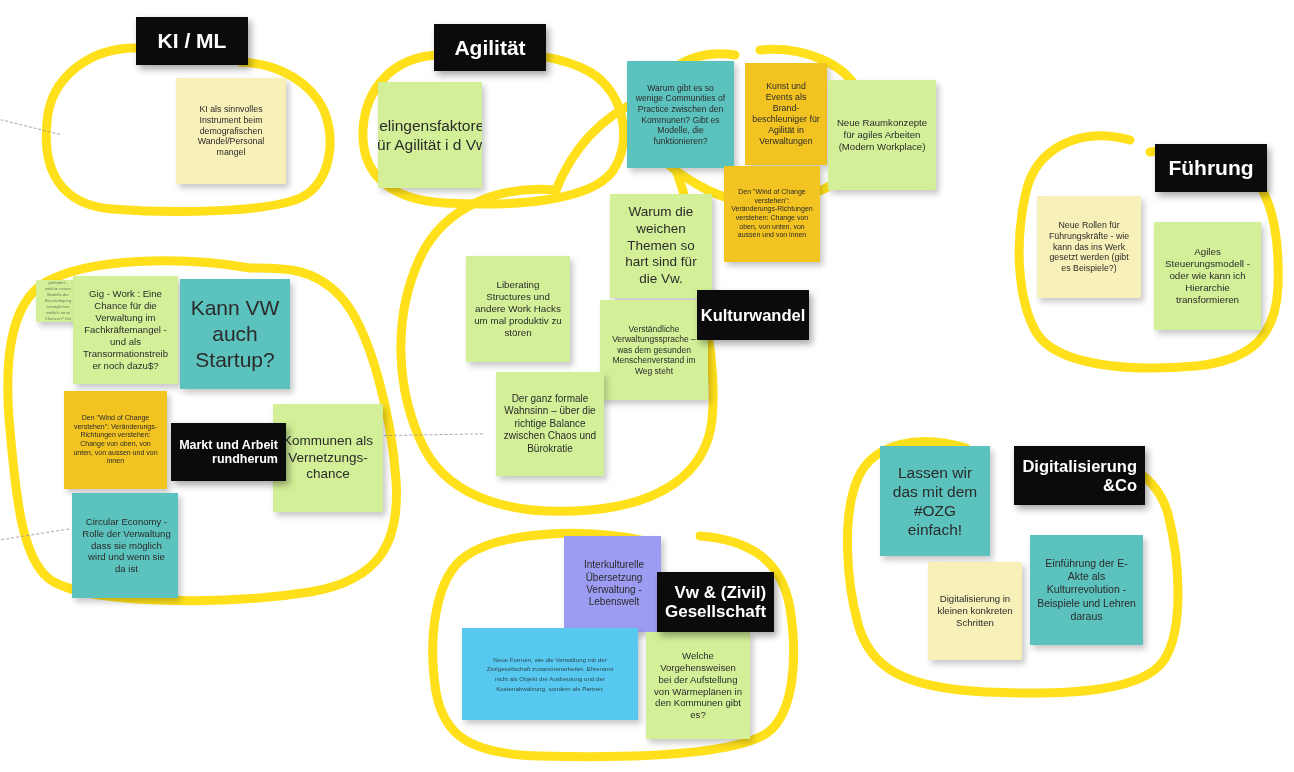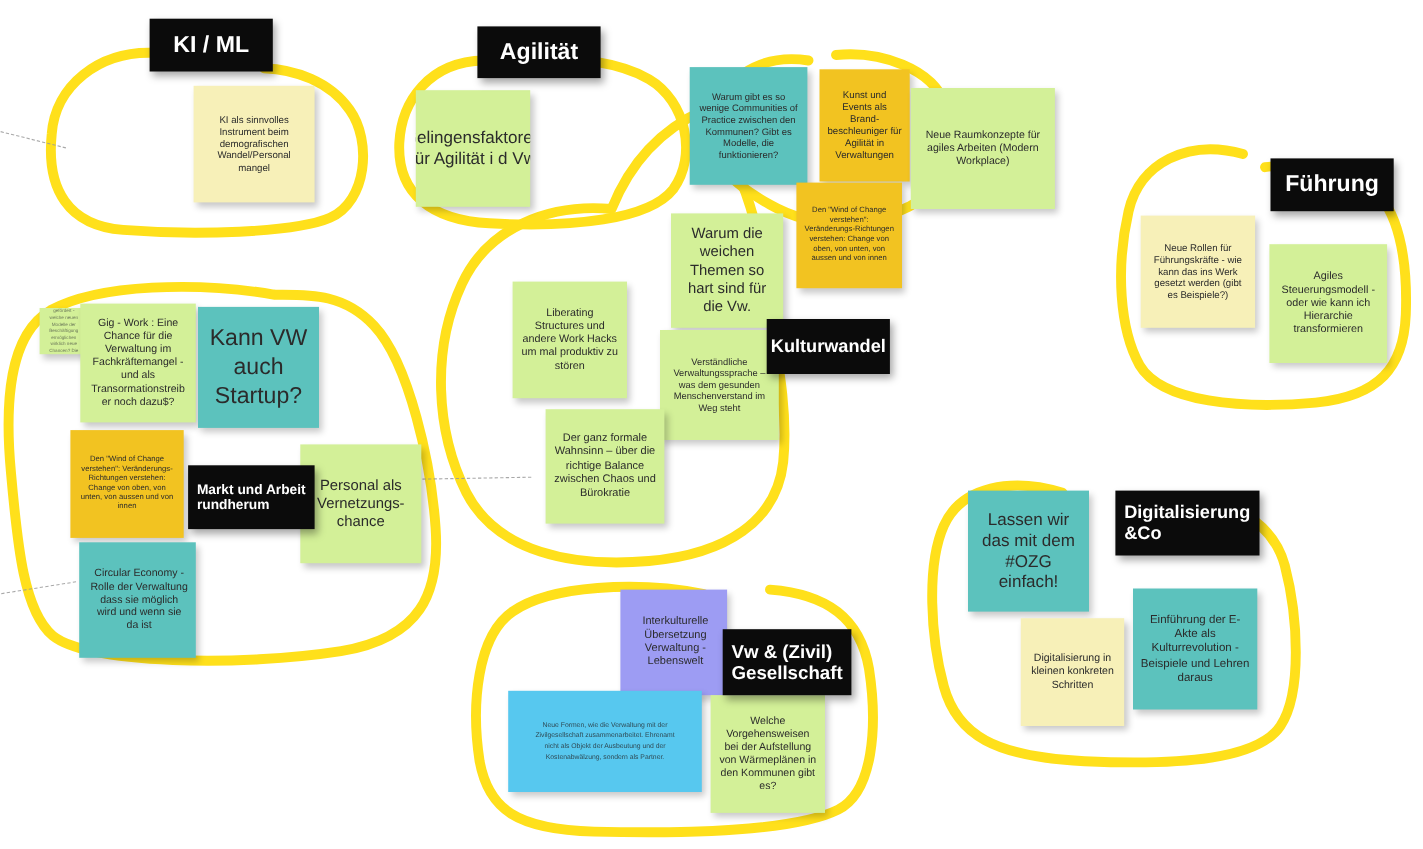--- a/index.html
+++ b/index.html
@@ -34,21 +34,21 @@
   .n-gold  {background:#f2c321;}
   .n-blue  {background:#57c8ef;}
   .n-periw {background:#9d9cf3;}
 
   
   .label{
     position:absolute;
     background:#0b0b0b;
     color:#ffffff;
     display:flex;align-items:center;justify-content:center;
-    text-align:left;
+    text-align:right;
     font-weight:700;
     box-shadow:3px 4px 7px rgba(0,0,0,.35);
     padding:2px 8px;
     box-sizing:border-box;
     line-height:1.12;
   }
 
   
   .dash{position:absolute;border-top:1px dashed #9a9a9a;transform-origin:0 0;opacity:.85;}
 
@@ -86,38 +86,38 @@
 
   <div class="note n-yellow" style="left:176px;top:78px;width:110px;height:106px;font-size:8.8px;">KI als sinnvolles Instrument beim demografischen Wandel/Personal mangel</div>
   <div class="label" style="left:136px;top:17px;width:112px;height:48px;font-size:21px;">KI / ML</div>
 
   <div class="note n-green" style="left:378px;top:82px;width:104px;height:106px;font-size:15.5px;">Gelingensfaktoren für Agilität i d Vw</div>
   <div class="label" style="left:434px;top:24px;width:112px;height:47px;font-size:21px;">Agilität</div>
 
   <div class="note n-teal" style="left:627px;top:61px;width:107px;height:107px;font-size:8.6px;">Warum gibt es so wenige Communities of Practice zwischen den Kommunen? Gibt es Modelle, die funktionieren?</div>
   <div class="note n-gold" style="left:745px;top:63px;width:82px;height:102px;font-size:8.8px;">Kunst und Events als Brand-beschleuniger für Agilität in Verwaltungen</div>
   <div class="note n-gold" style="left:724px;top:166px;width:96px;height:96px;font-size:7px;">Den "Wind of Change verstehen": Veränderungs-Richtungen verstehen: Change von oben, von unten, von aussen und von innen</div>
-  <div class="note n-green" style="left:828px;top:80px;width:131px;height:110px;font-size:9.6px;">Neue Raumkonzepte für agiles Arbeiten (Modern Workplace)</div>
+  <div class="note n-green" style="left:828px;top:80px;width:108px;height:110px;font-size:9.6px;">Neue Raumkonzepte für agiles Arbeiten (Modern Workplace)</div>
 
   <div class="note n-green" style="left:610px;top:194px;width:102px;height:104px;font-size:13.5px;">Warum die weichen Themen so hart sind für die Vw.</div>
   <div class="note n-green" style="left:466px;top:256px;width:104px;height:106px;font-size:9.8px;">Liberating Structures und andere Work Hacks um mal produktiv zu stören</div>
   <div class="note n-green" style="left:600px;top:300px;width:108px;height:100px;font-size:8.5px;">Verständliche Verwaltungssprache – was dem gesunden Menschenverstand im Weg steht</div>
   <div class="note n-green" style="left:496px;top:372px;width:108px;height:104px;font-size:10px;">Der ganz formale Wahnsinn – über die richtige Balance zwischen Chaos und Bürokratie</div>
   <div class="label" style="left:697px;top:290px;width:112px;height:50px;font-size:16.5px;">Kulturwandel</div>
 
   <div class="note n-yellow" style="left:1037px;top:196px;width:104px;height:102px;font-size:8.8px;">Neue Rollen für Führungskräfte - wie kann das ins Werk gesetzt werden (gibt es Beispiele?)</div>
   <div class="note n-green" style="left:1154px;top:222px;width:107px;height:108px;font-size:9.8px;">Agiles Steuerungsmodell - oder wie kann ich Hierarchie transformieren</div>
   <div class="label" style="left:1155px;top:144px;width:112px;height:48px;font-size:21px;">Führung</div>
 
   <div class="note n-green tiny" style="left:36px;top:280px;width:44px;height:42px;">Gig-Work ist ein attraktives Arbeitsmodell, auch für Verwaltungen. Veränderungen werden durch Flexibilität gefördert - welche neuen Modelle der Beschäftigung ermöglichen wirklich neue Chancen? Die Verwaltung kann Gig-Work als Chance in einem neuen Umfeld begreifen, das neu denken lässt.</div>
   <div class="note n-green" style="left:73px;top:276px;width:105px;height:108px;font-size:9.6px;">Gig - Work : Eine Chance für die Verwaltung im Fachkräftemangel - und als Transormationstreib er noch dazu$?</div>
   <div class="note n-teal" style="left:180px;top:279px;width:110px;height:110px;font-size:21px;">Kann VW auch Startup?</div>
   <div class="note n-gold" style="left:64px;top:391px;width:103px;height:98px;font-size:7px;">Den "Wind of Change verstehen": Veränderungs-Richtungen verstehen: Change von oben, von unten, von aussen und von innen</div>
   <div class="note n-teal" style="left:72px;top:493px;width:106px;height:105px;font-size:9.6px;padding-left:10px;">Circular Economy - Rolle der Verwaltung dass sie möglich wird und wenn sie da ist</div>
-  <div class="note n-green" style="left:273px;top:404px;width:110px;height:108px;font-size:13.5px;">Personal als Vernetzungs-chance</div>
+  <div class="note n-green" style="left:273px;top:404px;width:110px;height:108px;font-size:13.5px;">Kommunen als Vernetzungs-chance</div>
   <div class="label" style="left:171px;top:423px;width:115px;height:58px;font-size:12.5px;">Markt und Arbeit rundherum</div>
 
   <div class="note n-periw" style="left:564px;top:536px;width:97px;height:96px;font-size:10px;padding-left:10px;">Interkulturelle Übersetzung Verwaltung - Lebenswelt</div>
   <div class="note n-blue blurtxt" style="left:462px;top:628px;width:176px;height:92px;">Neue Formen, wie die Verwaltung mit der Zivilgesellschaft zusammenarbeitet. Ehrenamt nicht als Objekt der Ausbeutung und der Kostenabwälzung, sondern als Partner.</div>
   <div class="note n-green" style="left:646px;top:632px;width:104px;height:107px;font-size:9.6px;">Welche Vorgehensweisen bei der Aufstellung von Wärmeplänen in den Kommunen gibt es?</div>
   <div class="label" style="left:657px;top:572px;width:117px;height:60px;font-size:17px;">Vw &amp; (Zivil) Gesellschaft</div>
 
   <div class="note n-teal" style="left:880px;top:446px;width:110px;height:110px;font-size:15.5px;">Lassen wir das mit dem #OZG einfach!</div>
   <div class="note n-yellow" style="left:928px;top:562px;width:94px;height:98px;font-size:9.6px;">Digitalisierung in kleinen konkreten Schritten</div>
   <div class="note n-teal" style="left:1030px;top:535px;width:113px;height:110px;font-size:10.5px;">Einführung der E-Akte als Kulturrevolution - Beispiele und Lehren daraus</div>

